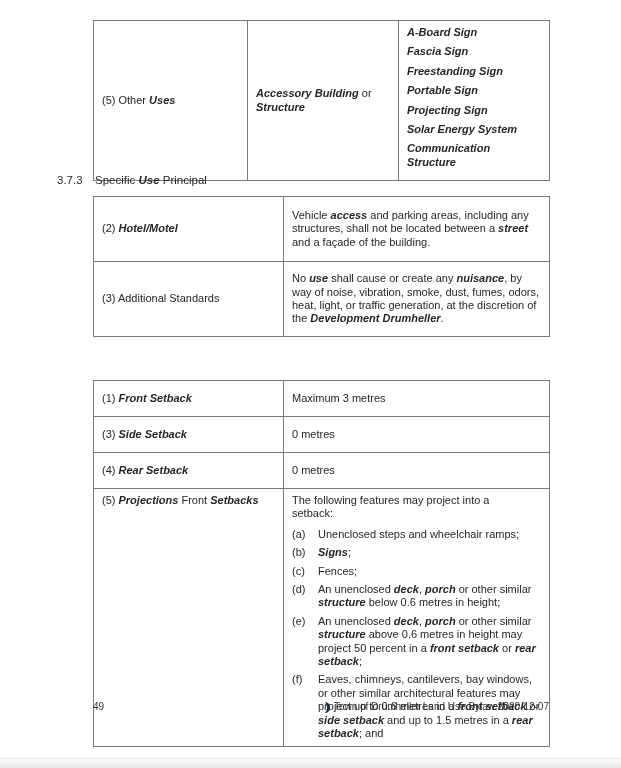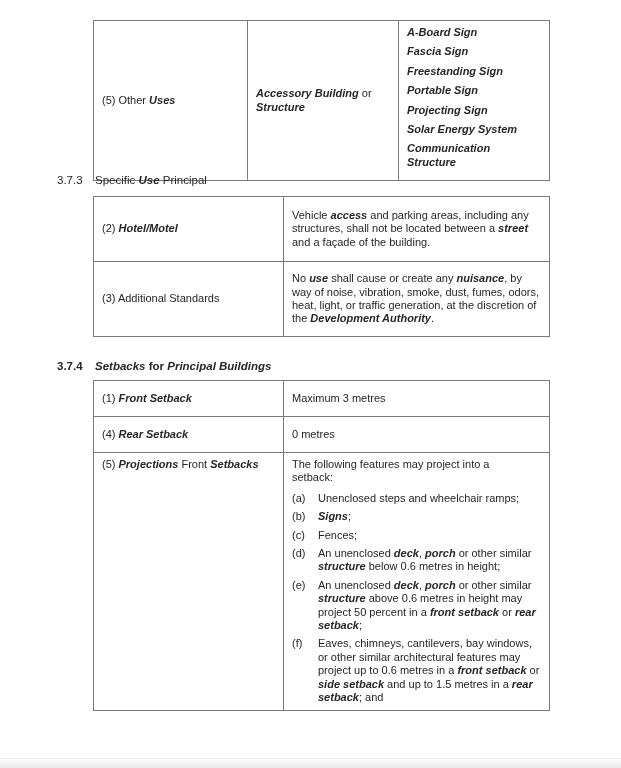--- a/index.html
+++ b/index.html
@@ -129,40 +129,40 @@
         <col style="width:190px">
         <col style="width:266px">
       </colgroup>
     <tbody>
     <tr class="r2">
       <td><span><span>(2) </span><span class="bi">Hotel/Motel</span></span></td>
       <td><span><span>Vehicle </span><span class="bi">access</span><span> and parking areas, including any structures, shall not be located between a </span><span class="bi">street</span><span> and a façade of the building.</span></span></td>
     </tr>
     <tr class="r3">
       <td><span><span>(3) Additional Standards</span></span></td>
-      <td><span><span>No </span><span class="bi">use</span><span> shall cause or create any </span><span class="bi">nuisance</span><span>, by way of noise, vibration, smoke, dust, fumes, odors, heat, light, or traffic generation, at the discretion of the </span><span class="bi">Development Authority</span><span>.</span></span></td>
+      <td><span><span>No </span><span class="bi">use</span><span> shall cause or create any </span><span class="bi">nuisance</span><span>, by way of noise, vibration, smoke, dust, fumes, odors, heat, light, or traffic generation, at the discretion of the </span><span class="bi">Development Drumheller</span><span>.</span></span></td>
     </tr>
   </tbody>
     </table>
 
-  <div class="sec sec-374" style="top:359px">
-    <span class="sec-num">3.7.4</span>
-    <span class="sec-title"><span class="bi">Setbacks</span><span> for </span><span class="bi">Principal Buildings</span></span>
-  </div>
 
   <table class="tbl t3">
     <colgroup>
         <col style="width:190px">
         <col style="width:266px">
       </colgroup>
     <tbody>
         <tr class="r1">
       <td><span><span>(1) </span><span class="bi">Front Setback</span></span></td>
       <td>Maximum 3 metres</td>
     </tr>
+    <tr class="r3">
+      <td><span><span>(3) </span><span class="bi">Side Setback</span></span></td>
+      <td>0 metres</td>
+    </tr>
     <tr class="r4">
       <td><span><span>(4) </span><span class="bi">Rear Setback</span></span></td>
       <td>0 metres</td>
     </tr>
     <tr class="r5">
       <td><span><span>(5) </span><span class="bi">Projections</span><span> Front </span><span class="bi">Setbacks</span></span></td>
       <td>
         <p class="intro">The following features may project into a setback:</p>
         <div class="li">
           <span class="li-label">(a)</span>
@@ -186,15 +186,24 @@
         </div>
         <div class="li">
           <span class="li-label">(f)</span>
           <span class="li-text"><span>Eaves, chimneys, cantilevers, bay windows, or other similar architectural features may project up to 0.6 metres in a </span><span class="bi">front setback</span><span> or </span><span class="bi">side setback</span><span> and up to 1.5 metres in a </span><span class="bi">rear setback</span><span>; and</span></span>
         </div>
       </td>
     </tr>
   </tbody>
     </table>
 
+  <div class="footer">
+    <span>49</span>
+    <span class="footer-right">
+      <svg class="logo-icon" viewBox="0 0 10 10" aria-hidden="true">
+        <path d="M5.2 0 A5 5 0 1 1 5.2 10 A6.8 6.8 0 0 0 5.2 0 Z" fill="#1d2a45"></path>
+      </svg>
+      <span>Town of Drumheller Land Use Bylaw 2020-12-07</span>
+    </span>
+  </div>
 
   <div class="bottom-strip"></div>
 </div>
 
 </body></html>

